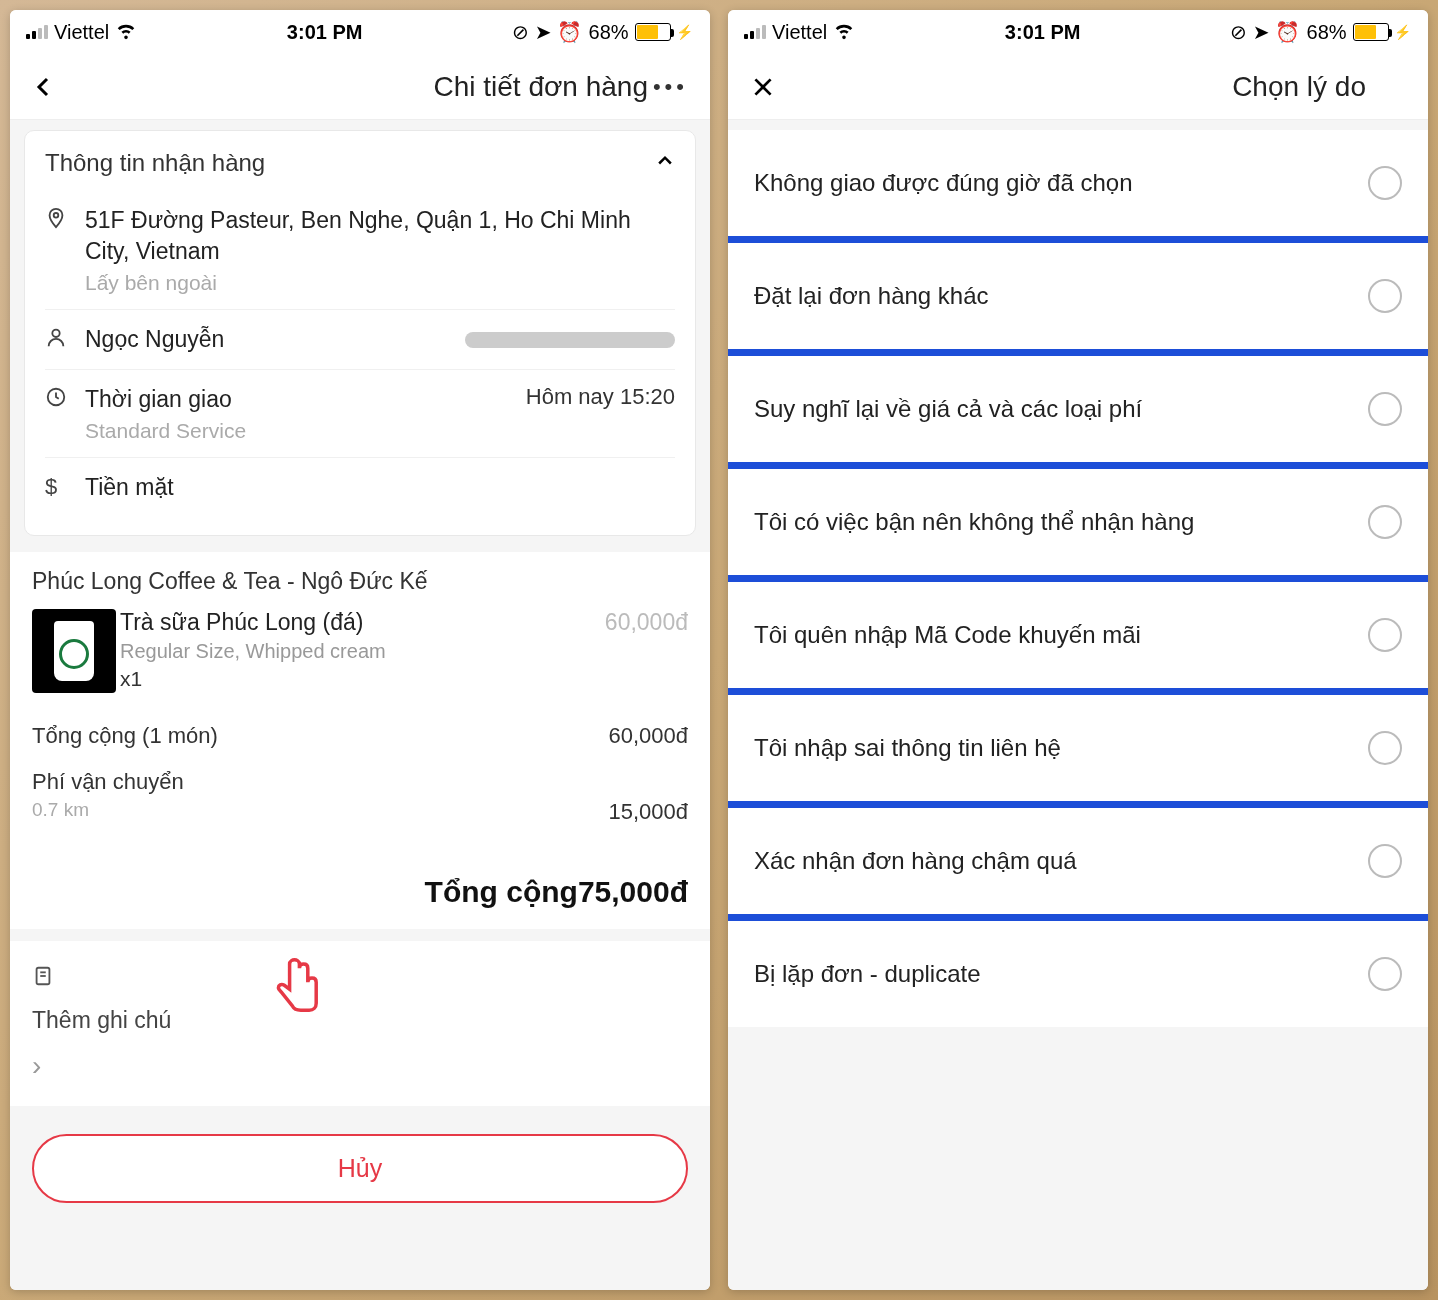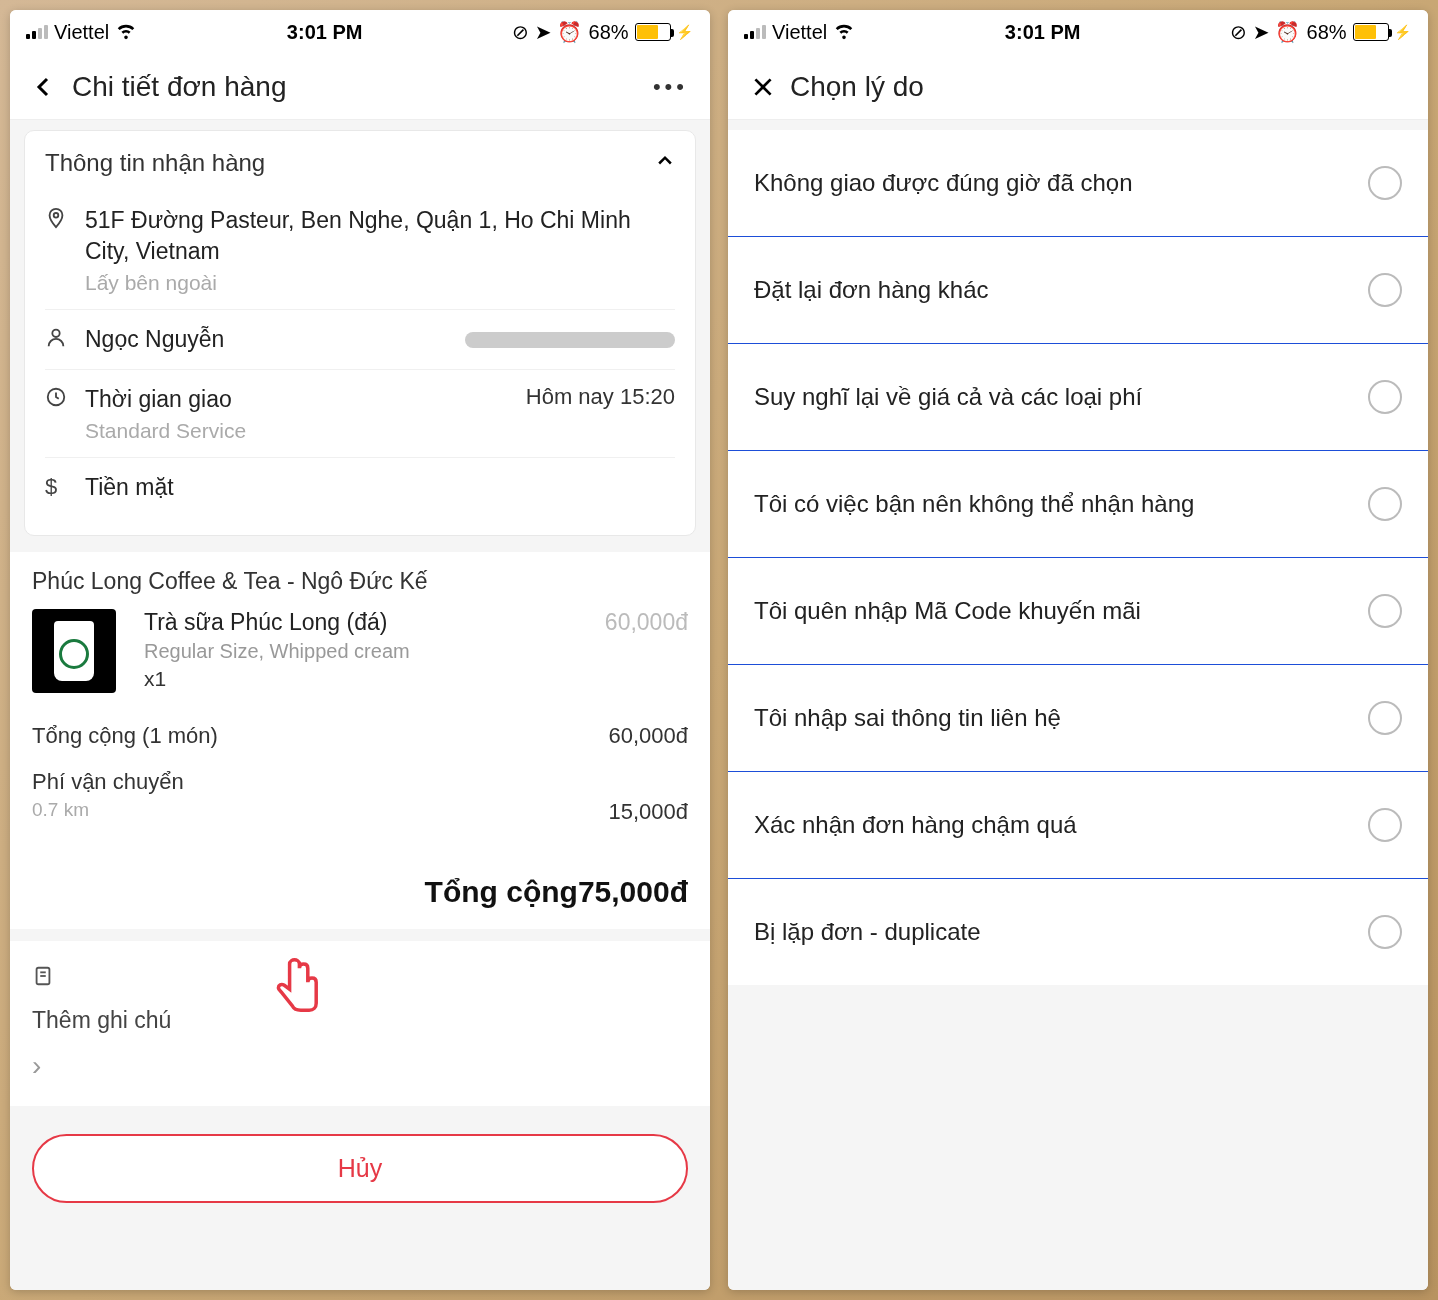--- a/index.html
+++ b/index.html
@@ -49,21 +49,21 @@
   .battery-fill { background: #fec007; height: 100%; width: 68%; border-radius: 1px;}
   .nav-header {
     height: 66px;
     background: #fff;
     display: flex;
     align-items: center;
     justify-content: space-between;
     padding: 0 22px;
     border-bottom: 1px solid #eee;
   }
-  .nav-title { font-size: 28px; font-weight: 500; color: #222; flex:1; text-align:left;}
+  .nav-title { font-size: 28px; font-weight: 500; color: #222; flex:1; text-align:right;}
   .nav-icon { width: 40px; display:flex; align-items:center; }
   .content { flex: 1; overflow-y: auto; background: #f5f5f5; }
   .card {
     background: #fff;
     margin: 10px 14px 0 14px;
     border: 1px solid #e8e8e8;
     border-radius: 10px;
     padding: 18px 20px;
   }
   .card-header { display:flex; justify-content:space-between; align-items:center; font-size:24px; color:#333; margin-bottom:14px;}
@@ -71,21 +71,21 @@
   .info-row:last-child { border-bottom:none;}
   .info-icon { width:24px; color:#555; flex-shrink:0; padding-top:2px;}
   .info-body { flex:1; }
   .info-title { font-size:23px; font-weight:500; color:#222; line-height:1.35;}
   .info-sub { font-size:21px; color:#aaa; margin-top:4px;}
   .info-right { font-size:22px; color:#333; text-align:right;}
   .redacted { width:210px; height:16px; background:#ccc; border-radius:8px; display:inline-block;}
   .section-gap { height:16px; background:#f5f5f5;}
   .merchant-block { background:#fff; padding:16px 22px 0 22px;}
   .merchant-name { font-size:23px; color:#333; margin-bottom:14px;}
-  .product-row { display:flex; gap:28px; align-items:flex-start; padding-bottom:16px;}
+  .product-row { display:flex; gap:4px; align-items:flex-start; padding-bottom:16px;}
   .product-img { width:84px; height:84px; background:#000; border-radius:4px; display:flex; align-items:center; justify-content:center;}
   .cup { width:40px; height:60px; background:#fff; border-radius:4px 4px 8px 8px; position:relative;}
   .cup::before{content:'';position:absolute;top:18px;left:50%;transform:translateX(-50%);width:24px;height:24px;border:3px solid #1a7a3e;border-radius:50%;}
   .product-info { flex:1;}
   .product-name { font-size:23px; color:#222; margin-bottom:4px;}
   .product-desc { font-size:20px; color:#999; margin-bottom:4px;}
   .product-qty { font-size:21px; color:#333;}
   .product-price { font-size:23px; color:#bbb;}
   .price-rows { background:#fff; padding:4px 22px 20px 22px;}
   .price-row { display:flex; justify-content:space-between; padding:10px 0; font-size:22px;}
@@ -97,21 +97,21 @@
   .note-text { font-size:23px; color:#444; flex:1;}
   .hand-icon { position:absolute; left:260px; top:16px; color:#e63946;}
   .cancel-btn {
     margin:28px 22px 20px 22px; padding:18px; border:2px solid #e63946; border-radius:40px;
     background:#fff; color:#e63946; font-size:25px; text-align:center;
   }
   
   .reason-list { background:#fff;}
   .reason-row {
     display:flex; justify-content:space-between; align-items:center;
-    padding:36px 26px; border-bottom:1px solid #1d4ed8; font-size:24px; color:#222;
+    padding:36px 26px; border-bottom:7px solid #1d4ed8; font-size:24px; color:#222;
   }
   .radio-circle { width:34px; height:34px; border:2.5px solid #bbb; border-radius:50%; flex-shrink:0;}
   .chevron { font-size:28px; color:#999;}
 </style>
 </head>
 <body>
 
 <div class="phone">
   <div class="status-bar">
     <div class="status-left">

